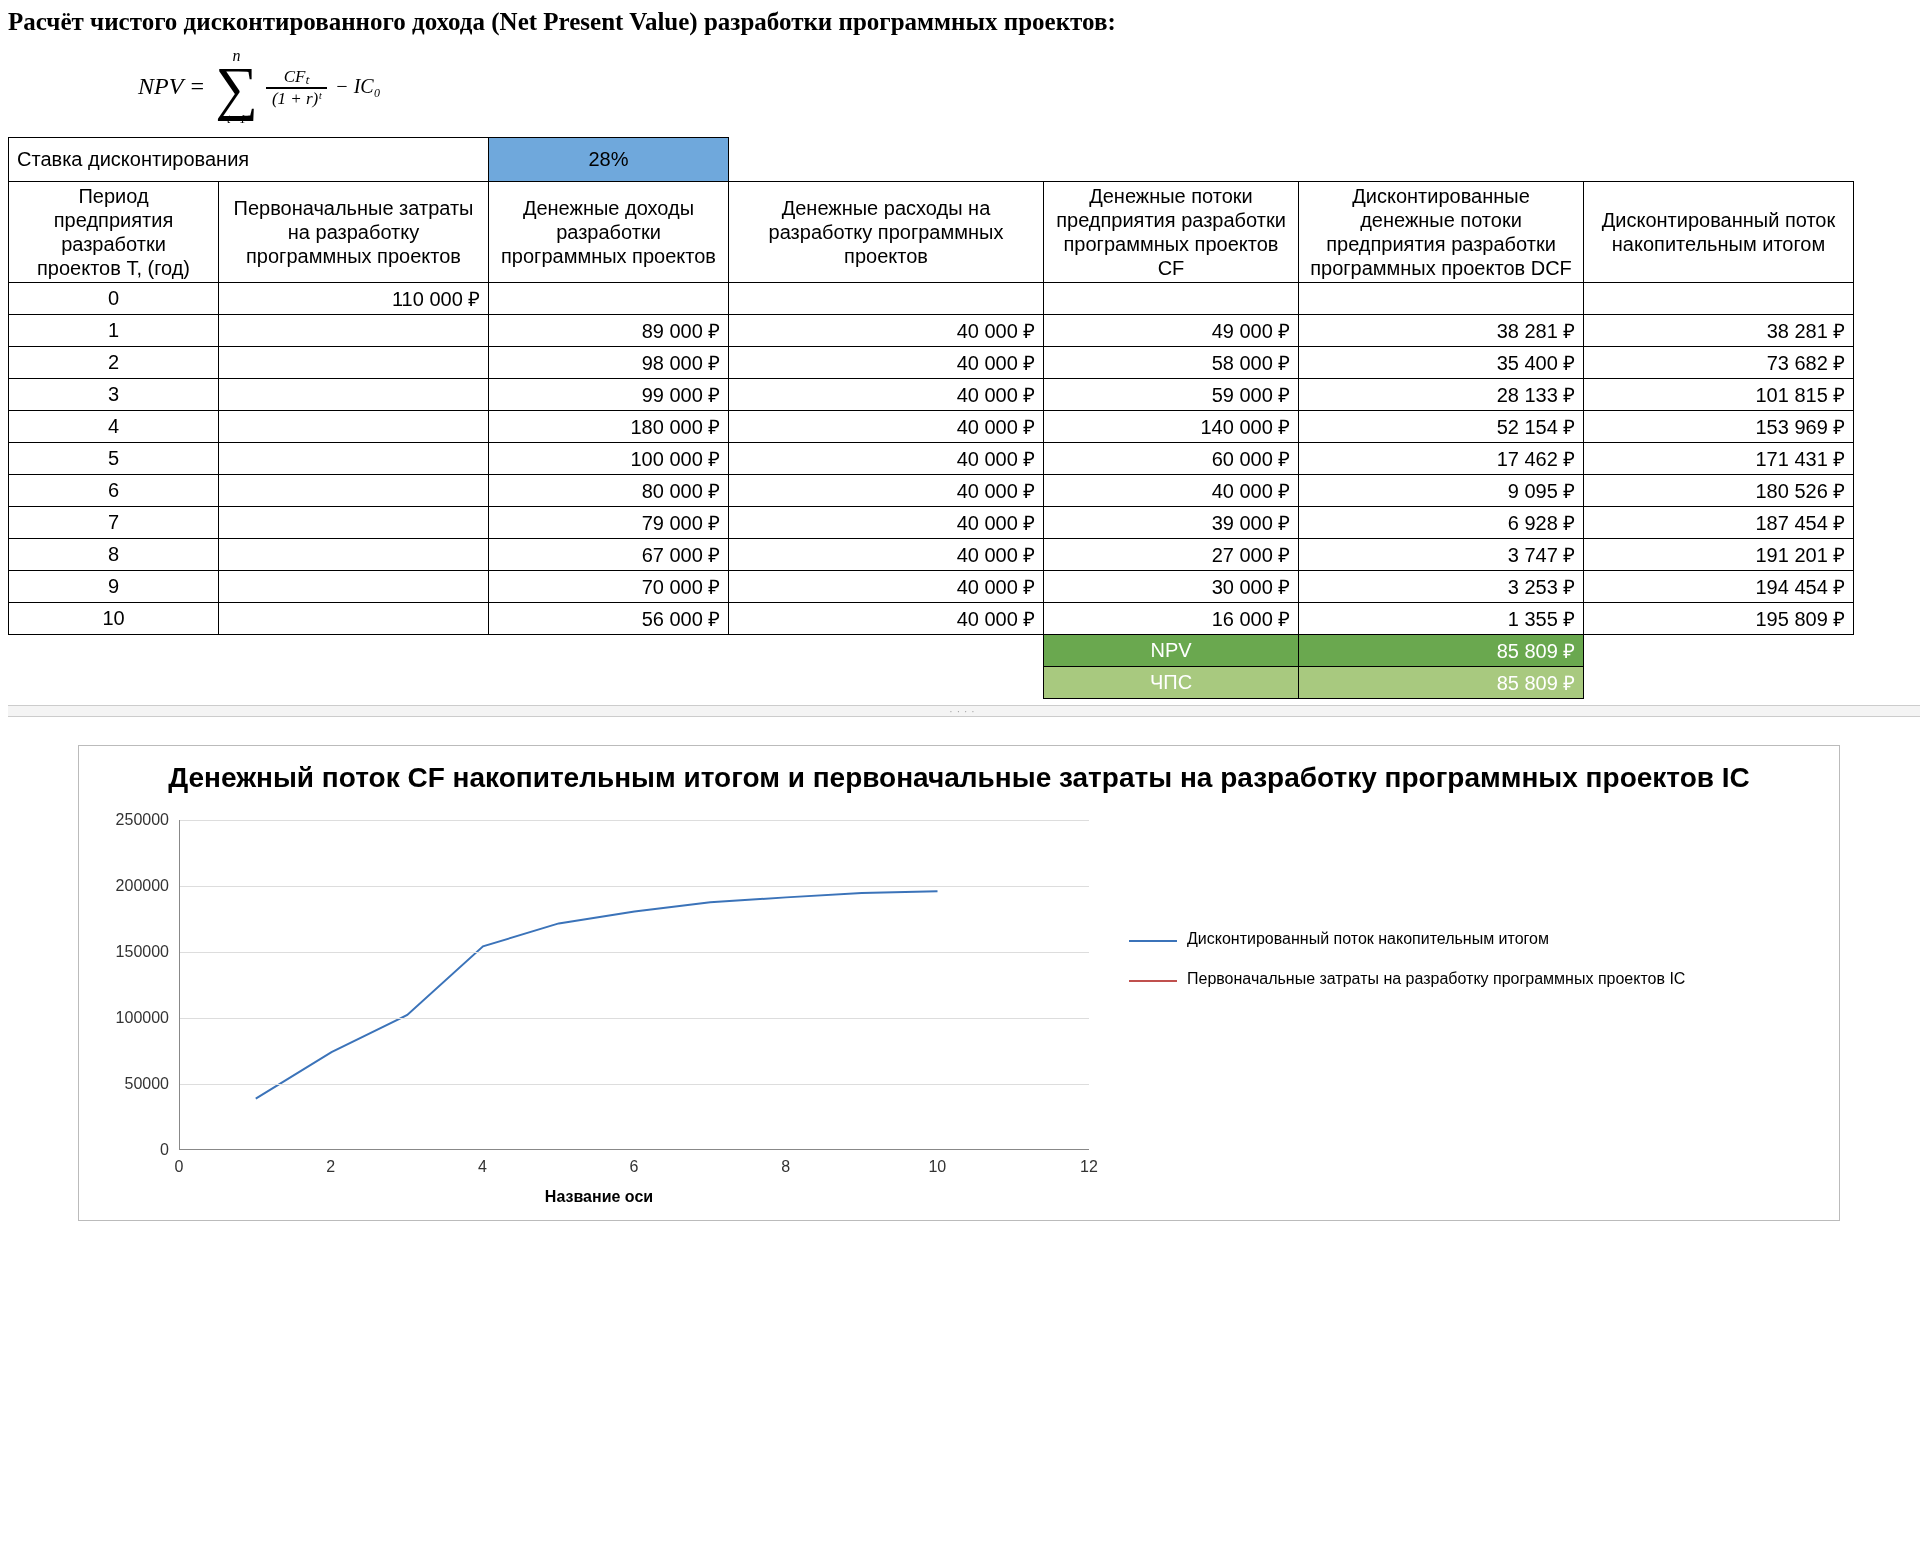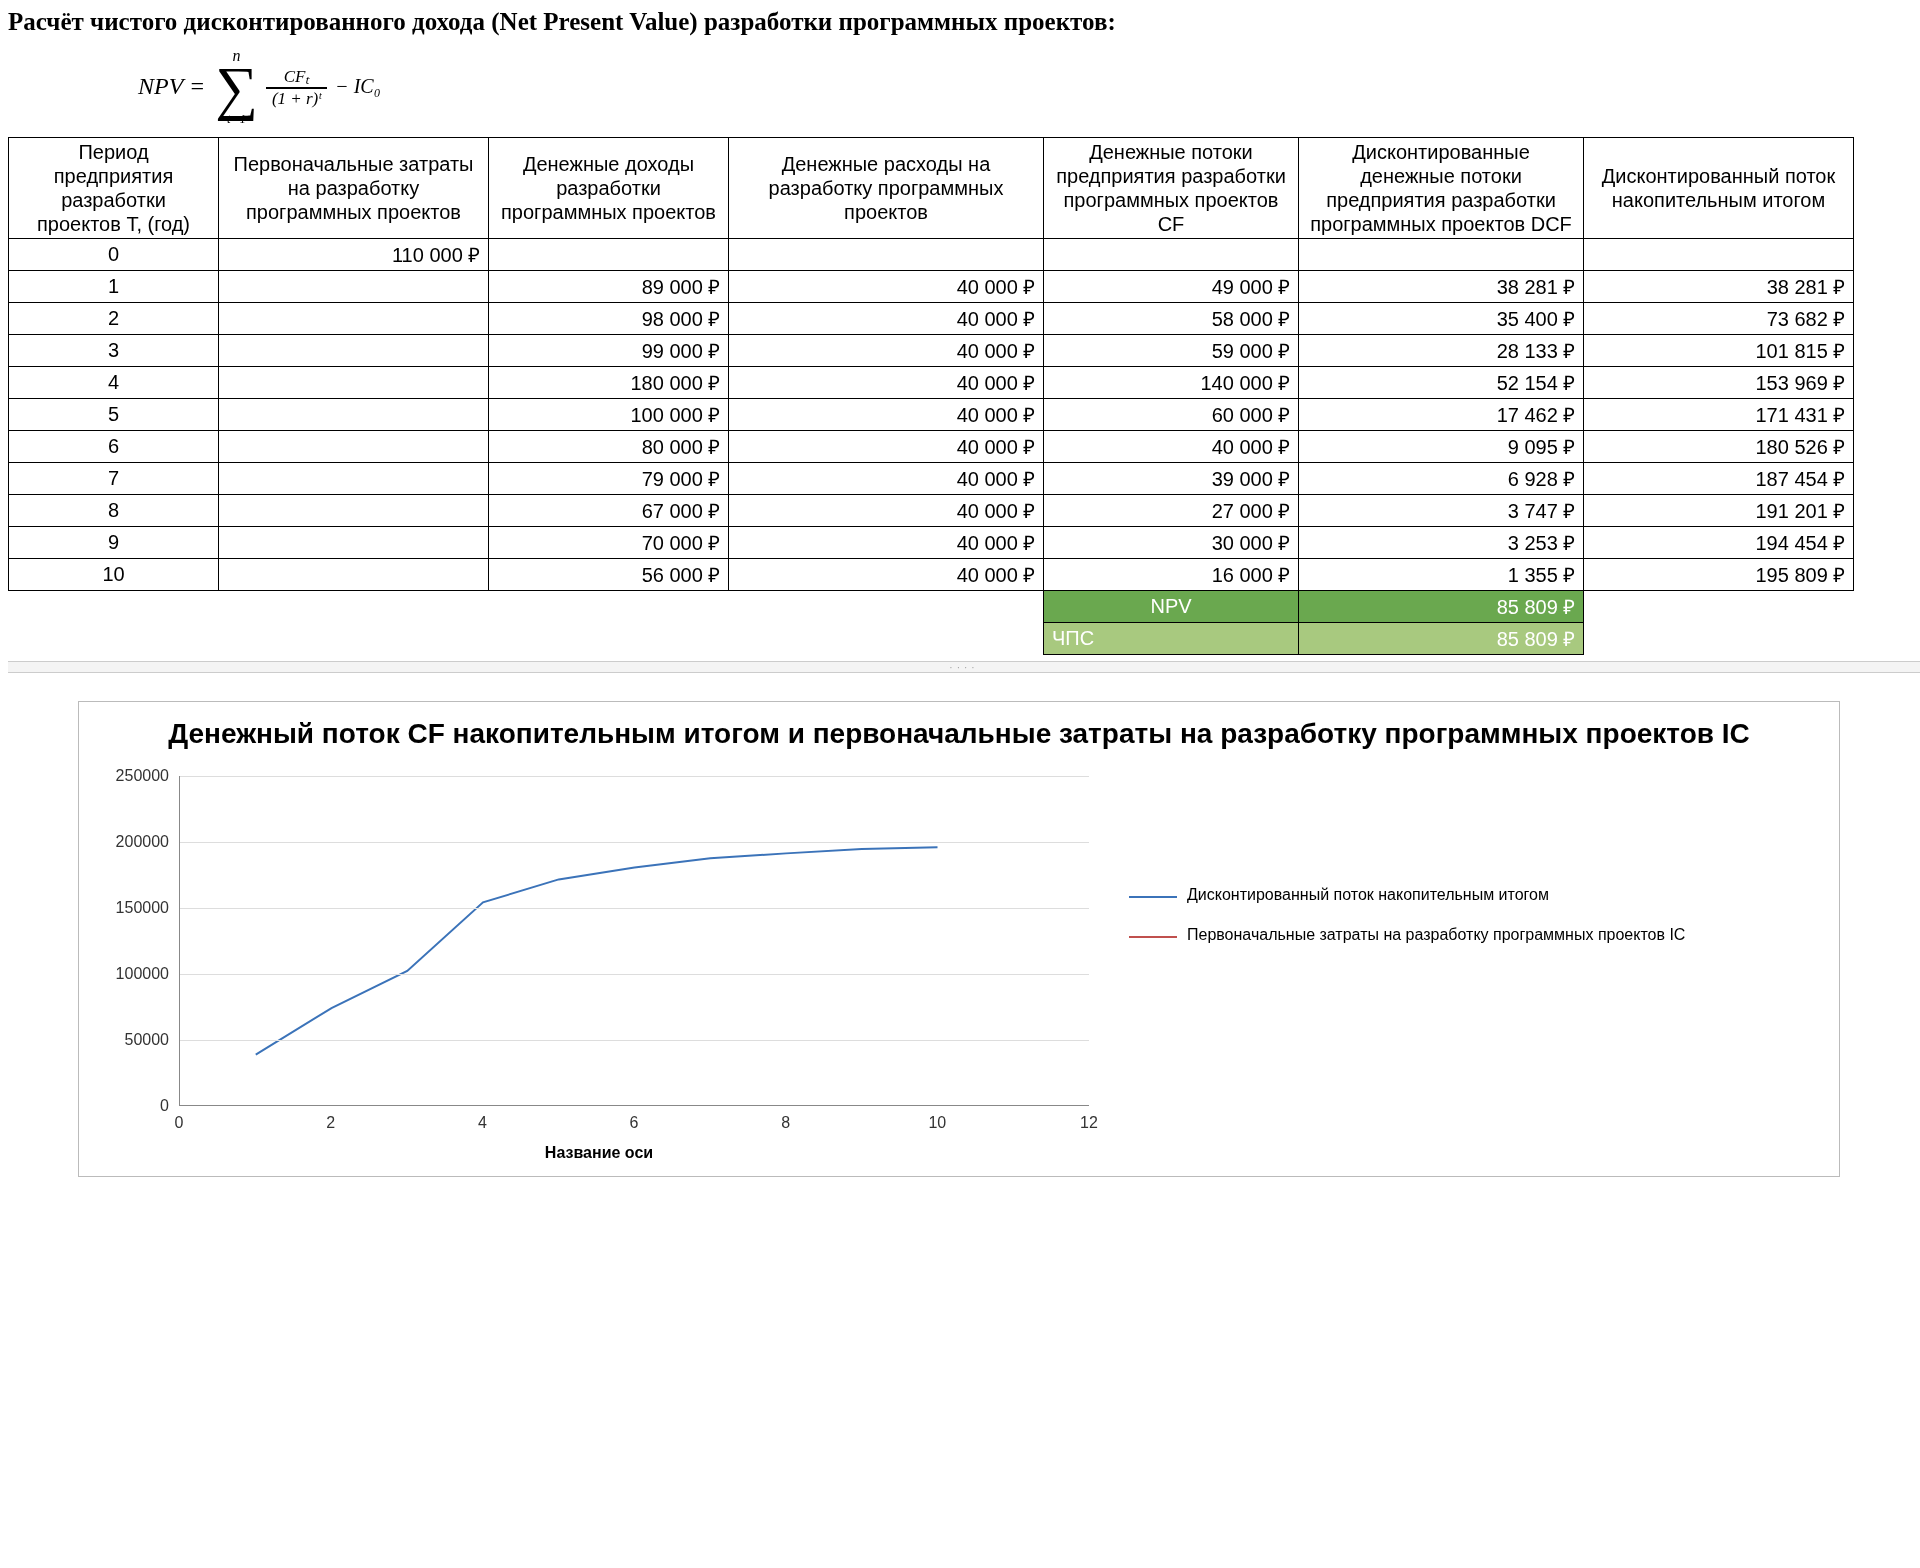--- a/index.html
+++ b/index.html
@@ -26,21 +26,21 @@
   .c1{width:270px;}
   .c2{width:240px;}
   .c3{width:315px;}
   .c4{width:255px;}
   .c5{width:285px;}
   .c6{width:270px;}
   .num-c{text-align:center;}
   .num-r{text-align:right;}
   .npv-label{background:#6aa84f;color:#fff;text-align:center;}
   .npv-val{background:#6aa84f;color:#fff;text-align:right;}
-  .chps-label{background:#a8c97f;color:#fff;}
+  .chps-label{background:#a8c97f;color:#fff;text-align:center;}
   .chps-val{background:#a8c97f;color:#fff;text-align:right;}
   .chart-wrap{margin:28px 0 0 70px;border:1px solid #bbb;background:#fff;padding:10px;width:1740px;}
   .chart-title{font-family:Arial,sans-serif;font-weight:bold;font-size:28px;text-align:center;margin:4px 60px 14px;line-height:1.3;}
   .chart-body{display:flex;align-items:flex-start;}
   .plot{position:relative;width:1000px;height:400px;margin-left:10px;}
   .plotarea{position:absolute;left:80px;top:10px;right:10px;bottom:60px;border-left:1px solid #888;border-bottom:1px solid #888;}
   .grid-h{position:absolute;left:0;right:0;border-top:1px solid #ddd;}
   .ylab{position:absolute;left:0;width:70px;text-align:right;font-family:Arial,sans-serif;font-size:16px;color:#333;transform:translateY(-50%);}
   .xlab{position:absolute;bottom:34px;font-family:Arial,sans-serif;font-size:16px;color:#333;transform:translateX(-50%);}
   .xtitle{position:absolute;bottom:4px;left:0;right:0;text-align:center;font-family:Arial,sans-serif;font-size:16px;font-weight:bold;}
@@ -68,20 +68,25 @@
       <span class="num">CFₜ</span>
       <span class="line"></span>
       <span class="den">(1 + r)ᵗ</span>
     </span>
     <span class="tail"> − IC₀</span>
   </div>
 </div>
 
 <table class="sheet">
   <tbody>
+        <tr>
+    <td class="rate-label" colspan="2">Ставка дисконтирования</td>
+    <td class="rate-val">28%</td>
+    <td style="border:none" colspan="4"></td>
+  </tr>
   <tr>
     <th class="hdr c0">Период предприятия разработки проектов T, (год)</th>
     <th class="hdr c1">Первоначальные затраты на разработку программных проектов</th>
     <th class="hdr c2">Денежные доходы разработки программных проектов</th>
     <th class="hdr c3">Денежные расходы на разработку программных проектов</th>
     <th class="hdr c4">Денежные потоки предприятия разработки программных проектов CF</th>
     <th class="hdr c5">Дисконтированные денежные потоки предприятия разработки программных проектов DCF</th>
     <th class="hdr c6">Дисконтированный поток накопительным итогом</th>
   </tr>
   </tbody>

